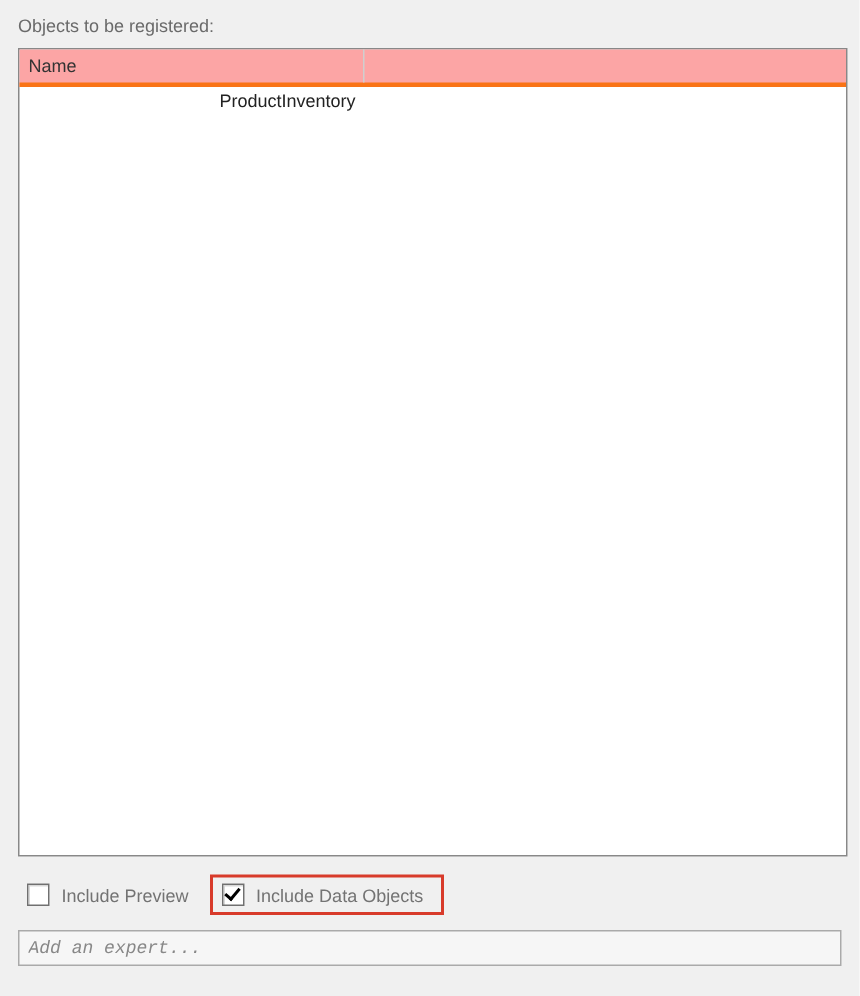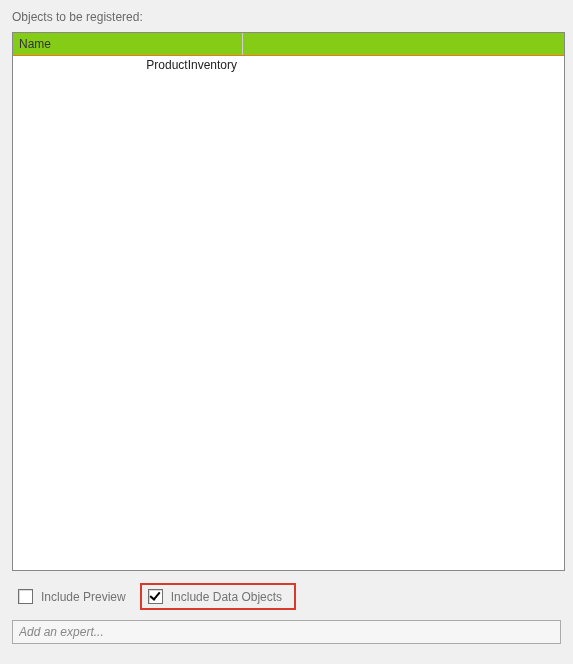--- a/index.html
+++ b/index.html
@@ -32,22 +32,22 @@
       flex: 1;
       border: 1px solid #888;
       background: #fff;
       display: flex;
       flex-direction: column;
       margin-left: 4px;
       margin-right: 0;
     }
     .table-header {
       display: flex;
-      background: #84cc16;
-      border-bottom: 1px solid #f97316;
+      background: #fca5a5;
+      border-bottom: 3px solid #f97316;
       justify-content: space-between;
     }
     .table-header-cell {
       padding: 4px 6px;
       font-size: 12px;
       color: #333;
       border-right: 1px solid #cfcfcf;
     }
     .col-name {
       width: 230px;
@@ -117,21 +117,21 @@
     }
     .text-input {
       display: block;
       width: calc(100% - 8px);
       margin-left: 4px;
       height: 24px;
       border: 1px solid #aaa;
       background: #f6f6f6;
       padding: 3px 6px;
       font-size: 12px;
-      font-family: Liberation Sans, sans-serif;
+      font-family: Liberation Mono, monospace;
       color: #333;
       font-style: italic;
       margin-bottom: 12px;
     }
     .text-input::placeholder {
       color: #888;
       font-style: italic;
     }
   </style>
 </head>

